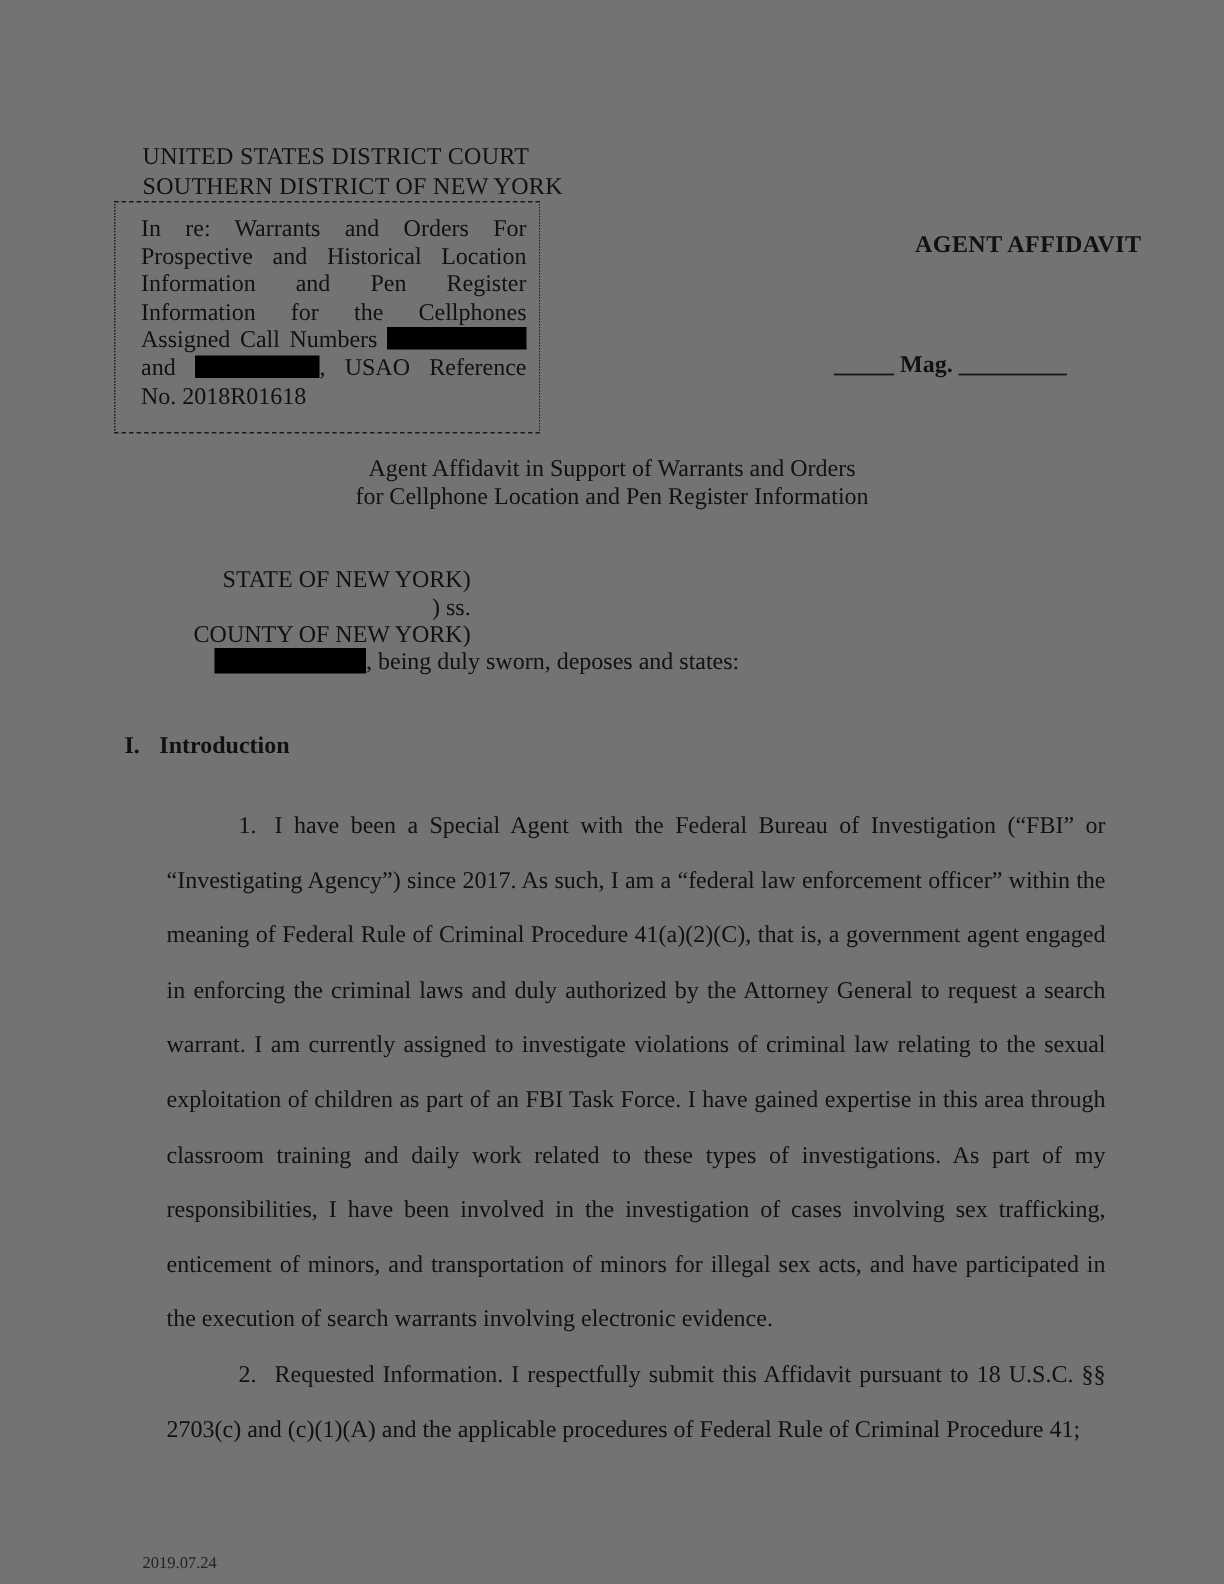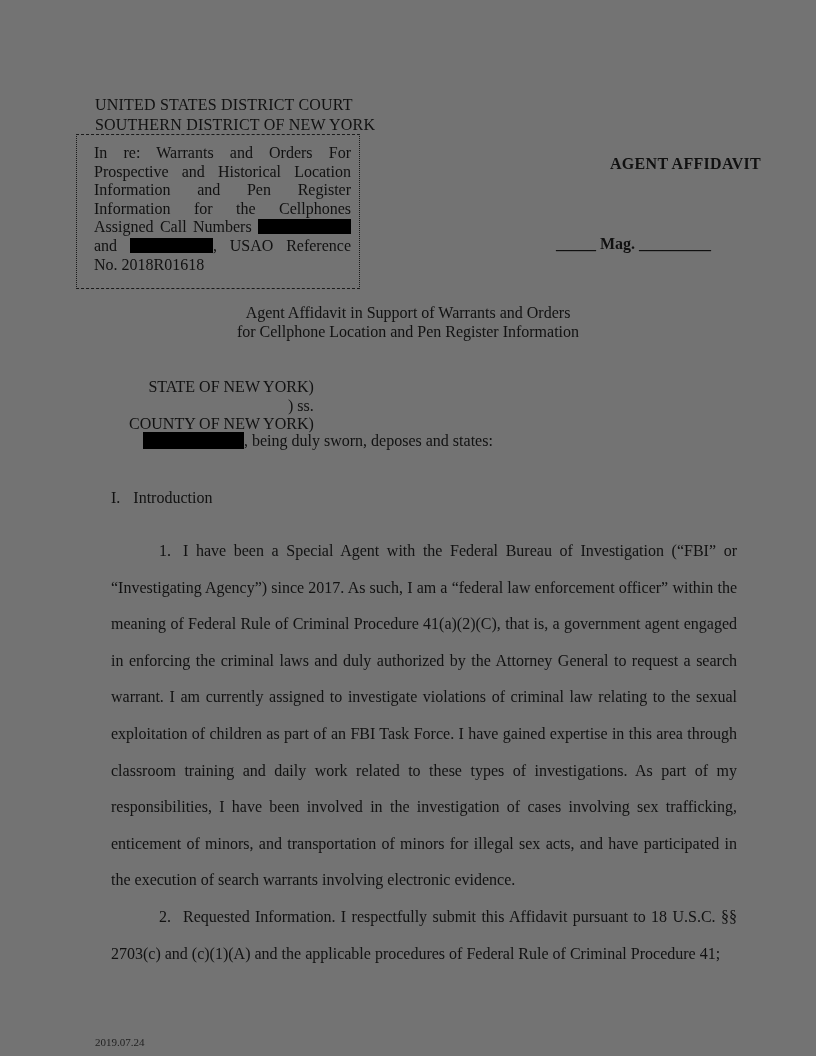--- a/index.html
+++ b/index.html
@@ -101,23 +101,23 @@
   .sworn-line {
     position: absolute;
     left: 95px;
     top: 432px;
     padding-left: 48px;
   }
 
   
   .section-heading {
     position: absolute;
-    left: 111px;
+    left: 83px;
     top: 489px;
-    font-weight: normal;
+    font-weight: bold;
   }
   .section-number { margin-right: 13px; }
 
   
   .body-par {
     position: absolute;
     left: 95px;
     width: 626px;
     margin: 16px;
     text-align: justify;

